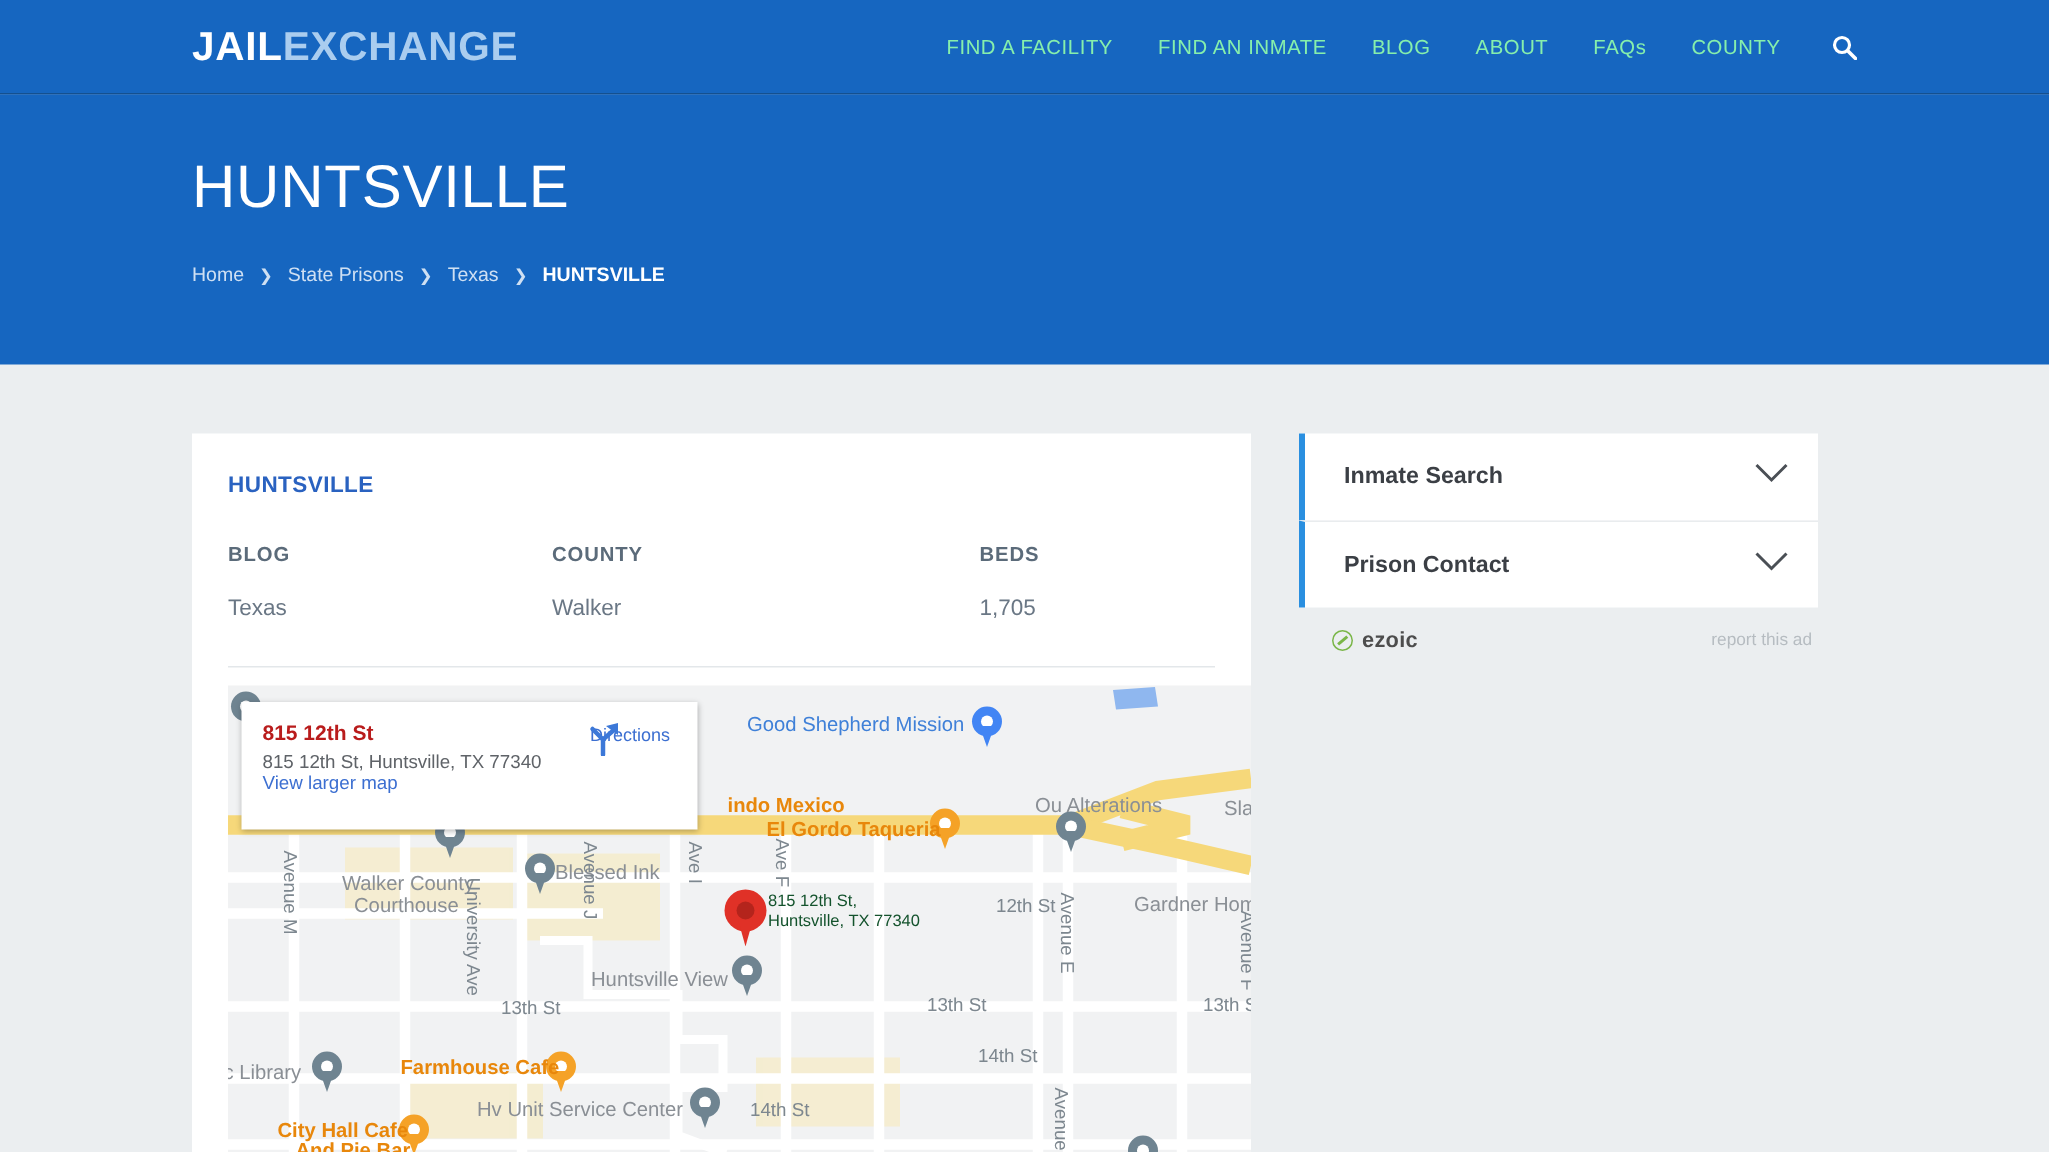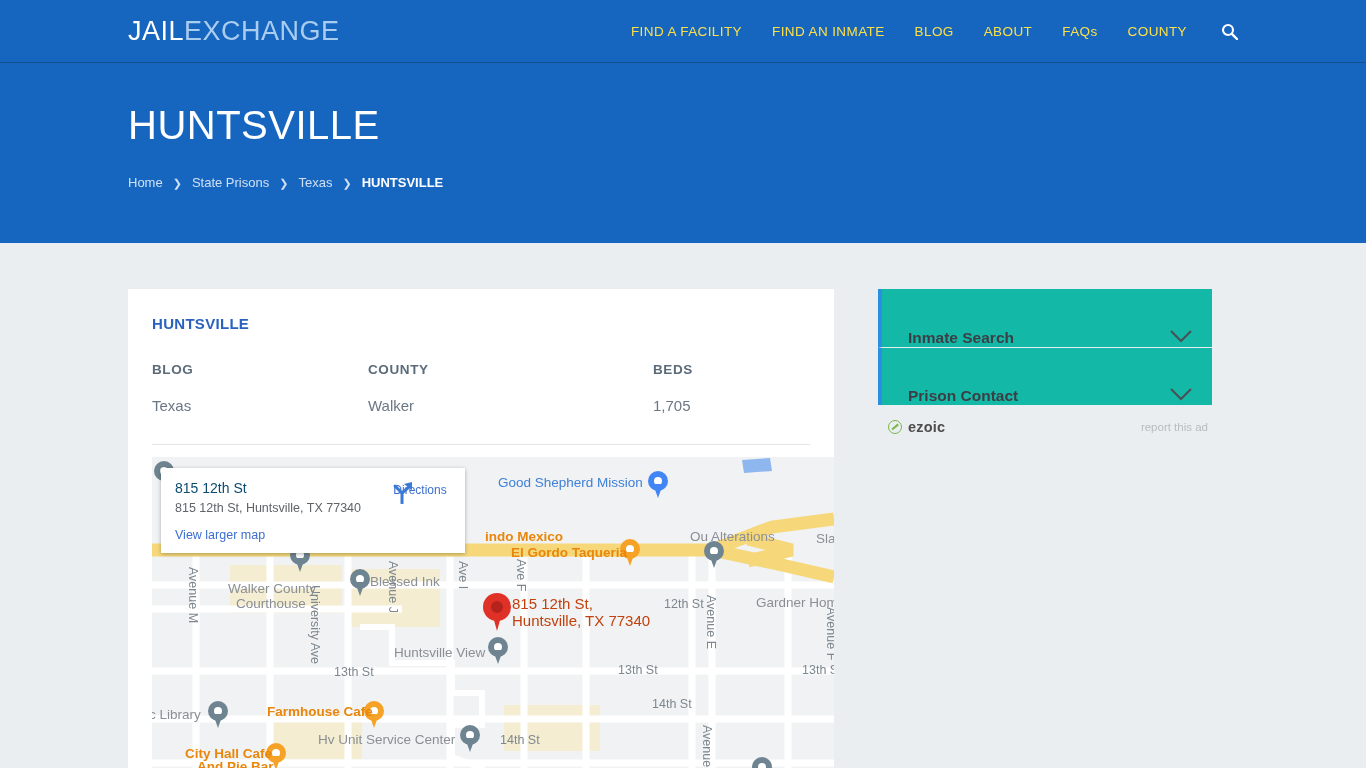--- a/index.html
+++ b/index.html
@@ -12,26 +12,26 @@
     color:#4a4a4a;
   }
 
   
   .topbar{
     height:63px; background:#1666c0;
     border-bottom:1px solid #14508f;
     display:flex; align-items:center;
     padding:0 128px 0 128px;
   }
-  .logo{ font-size:27px; font-weight:normal; letter-spacing:.5px; line-height:1;
+  .logo{ font-size:27px; font-weight:bold; letter-spacing:.5px; line-height:1;
          display:flex; align-items:center; user-select:none; }
   .logo .a{ color:#ffffff; }
   .logo .b{ color:#aacdef; }
   .nav{ margin-left:auto; display:flex; align-items:center; gap:30px; }
-  .nav a{ color:#fde047; font-size:13.5px; letter-spacing:.4px; text-decoration:none; white-space:nowrap; }
+  .nav a{ color:#86efac; font-size:13.5px; letter-spacing:.4px; text-decoration:none; white-space:nowrap; }
   .search-btn{ display:flex; align-items:center; justify-content:center; margin-left:4px; }
   .search-btn svg{ display:block; }
 
   
   .hero{ background:#1666c0; height:180px; padding:0 128px; position:relative; }
   .hero h1{
     margin:0; padding-top:40px;
     color:#fff; font-size:40px; font-weight:normal; letter-spacing:.5px; line-height:1.1;
   }
   .crumbs{ margin-top:28px; display:flex; align-items:flex-end; gap:10px; font-size:13px; }
@@ -58,21 +58,21 @@
   .map{
     position:relative; width:682px; height:328px; margin:12px 0 0 0;
     background:#f1f2f3; overflow:hidden;
   }
   .map svg{ position:absolute; inset:0; }
   .mlabel{ position:absolute; font-family:Liberation Sans, sans-serif; color:#5f6a72;
            font-size:13.5px; white-space:nowrap; }
   .mlabel.poi{ color:#8a8f95; }
   .mlabel.orange{ color:#e8870b; font-weight:bold;padding-left:11px; }
   .mlabel.blue{ color:#3f80d8; }
-  .mlabel.red{ color:#c2410c; font-size:15px; line-height:1.15; }
+  .mlabel.red{ color:#14532d; font-size:11px; line-height:1.15; }
   .mlabel.street{ color:#7d878f; font-size:12.5px; }
   .mlabel.vert{ writing-mode:vertical-rl; }
 
   .pin{ position:absolute; width:20px; height:27px; }
   .pin .head{ position:absolute; top:0; left:0; width:20px; height:20px; border-radius:50%; }
   .pin .tip{ position:absolute; top:13px; left:5px; width:10px; height:14px; }
   .pin.gray .head{ background:#6f8491; }
   .pin.orange .head{ background:#f5a227; }
   .pin.blue .head{ background:#4285f4; }
   .pin .dot{ position:absolute; top:6px; left:6px; width:8px; height:8px;
@@ -82,30 +82,30 @@
   .redpin .head{ width:28px; height:28px; border-radius:50%; background:#e03127; position:absolute; top:0; left:0;}
   .redpin .inner{ position:absolute; top:8px; left:8px; width:12px; height:12px; border-radius:50%; background:#b4241c; }
   .redpin .tip{ position:absolute; top:20px; left:9px; width:10px; height:18px;
                 background:#e03127; clip-path:polygon(0 0,100% 0,50% 100%); }
 
   .infocard{
     position:absolute; left:9px; top:11px; width:304px; height:85px;
     background:#fff; box-shadow:0 1px 4px rgba(0,0,0,.3);
     padding:12px 14px 0 14px;
   }
-  .infocard .t{ font-size:14px; font-weight:normal; color:#0c4a6e; }
+  .infocard .t{ font-size:14px; font-weight:bold; color:#b91c1c; }
   .infocard .s{ font-size:12.5px; color:#5f6368; margin-top:5px; }
-  .infocard .l{ font-size:12.5px; color:#3c6fd1; margin-top:13px; cursor:pointer; }
+  .infocard .l{ font-size:12.5px; color:#3c6fd1; cursor:pointer; }
   .dirblock{ position:absolute; right:14px; top:12px; width:62px; text-align:center; cursor:pointer;}
   .dirblock .dtxt{ font-size:12px; color:#3c6fd1; margin-top:3px; }
 
   
   .side{ width:346px; }
-  .acc{ background:#14b8a6; border-left:4px solid #2a8fe0;
-        display:flex; align-items:flex-end; padding:0 20px 0 26px; height:58px;margin-left:12px; }
+  .acc{ background:#ffffff; border-left:4px solid #2a8fe0;
+        display:flex; align-items:center; padding:0 20px 0 26px; height:58px; }
   .acc + .acc{ border-top:1px solid #e9ecee; }
   .acc-title{ font-size:15.5px; font-weight:bold; color:#3b3f45; }
   .acc .chev{ margin-left:auto; }
   .adrow{ display:flex; align-items:center; margin-top:14px; padding:0 4px 0 22px; }
   .ezoic{ display:flex; align-items:center; gap:6px; }
   .ezoic .mark{ width:14px; height:14px; border-radius:50%; border:1.6px solid #7ab648; position:relative; }
   .ezoic .mark:after{ content:""; position:absolute; left:1.5px; top:5px; width:8px; height:1.6px;
                       background:#7ab648; transform:rotate(-40deg); }
   .ezoic .txt{ font-size:14.5px; font-weight:bold; color:#4d4d4d; letter-spacing:.2px; }
   .rta{ margin-left:auto; font-size:11.5px; color:#b6bcc1; }

